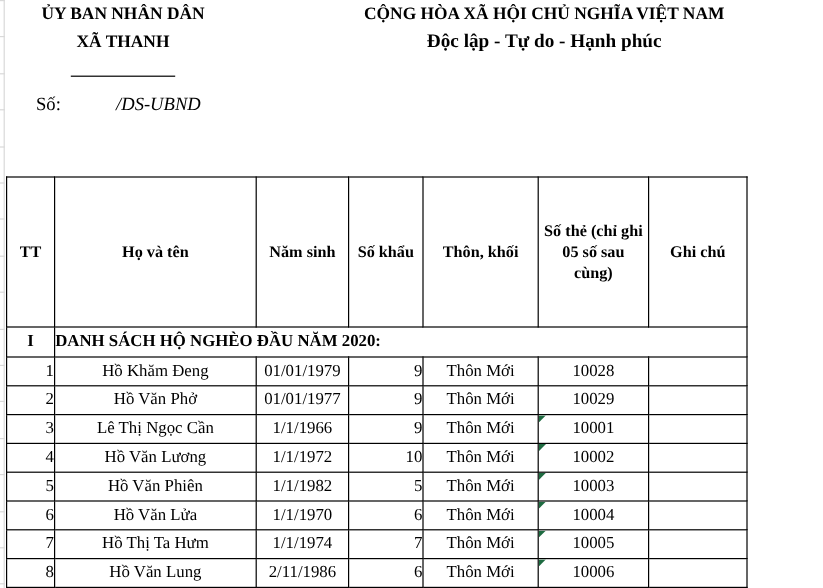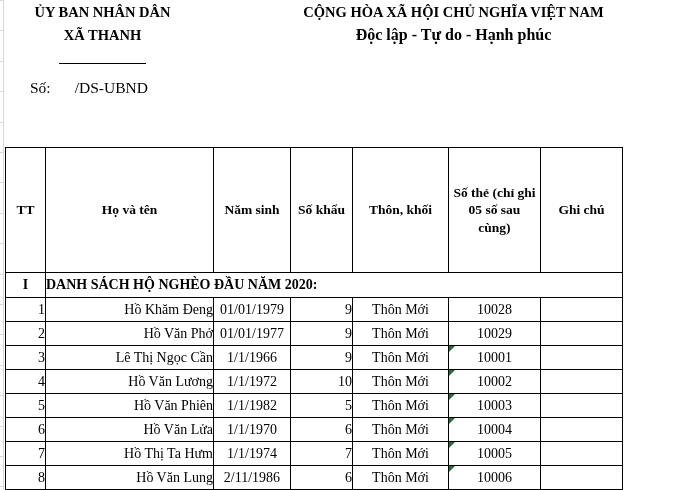--- a/index.html
+++ b/index.html
@@ -15,42 +15,42 @@
 
   .org-block{position:absolute;left:20px;top:5px;width:165px;text-align:center;
     font-weight:bold;font-size:14.5px;line-height:1.1;}
   .org-line2{display:inline-block;margin-top:7px;padding:0 5px 19px 5px;border-bottom:1.5px solid #000;}
 
   .national-block{position:absolute;left:287px;top:5px;width:333px;text-align:center;line-height:1.1;}
   .national-line1{font-weight:bold;font-size:14.5px;}
   .national-line2{font-weight:bold;font-size:16px;margin-top:5px;}
 
   .number-line{position:absolute;left:30px;top:79px;font-size:15.5px;}
-  .number-value{margin-left:24px;}
+  .number-value{margin-left:46px;font-style:italic;}
 
   .date-line{position:absolute;left:287px;top:79px;width:333px;text-align:center;
     font-style:italic;font-size:15.5px;}
 
   .doc-title{position:absolute;left:5px;top:102px;width:617px;text-align:center;
     font-weight:bold;font-size:15px;}
 
   table.main{position:absolute;left:5px;top:147px;border-collapse:collapse;table-layout:fixed;
     width:617px;}
   table.main td,table.main th{border:1px solid #000;overflow:hidden;padding:0;}
   tr.header-row{height:125px;}
   tr.header-row th{font-weight:bold;font-size:13.5px;text-align:center;vertical-align:middle;
     line-height:1.3;padding:0 2px;}
   tr.section-row{height:25px;}
   tr.section-row td{font-weight:bold;font-size:14px;vertical-align:middle;}
   td.section-index{text-align:center;}
   td.section-title{padding-left:3px;}
   tr.data-row{height:24px;}
   tr.data-row td{font-size:14px;vertical-align:middle;}
   td.c-tt{text-align:right;padding-right:2px;}
-  td.c-name{text-align:right;padding-left:3px;font-family:Liberation Serif, serif;}
+  td.c-name{text-align:center;padding-left:3px;font-family:Liberation Serif, serif;}
   td.c-birth{text-align:center;}
   td.c-members{text-align:right;padding-right:4px;}
   td.c-village{text-align:center;}
   td.c-card{text-align:center;position:relative;}
   td.c-note{}
   .err-tri{position:absolute;top:0;left:0;width:6px;height:6px;
     clip-path:polygon(0 0,100% 0,0 100%);}
 </style>
 </head>
 <body>

